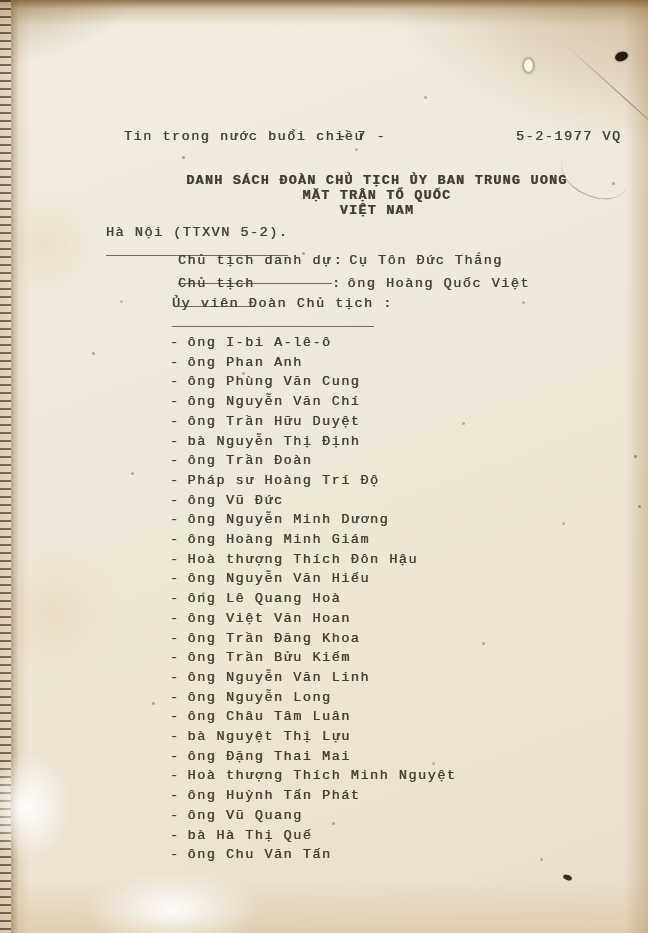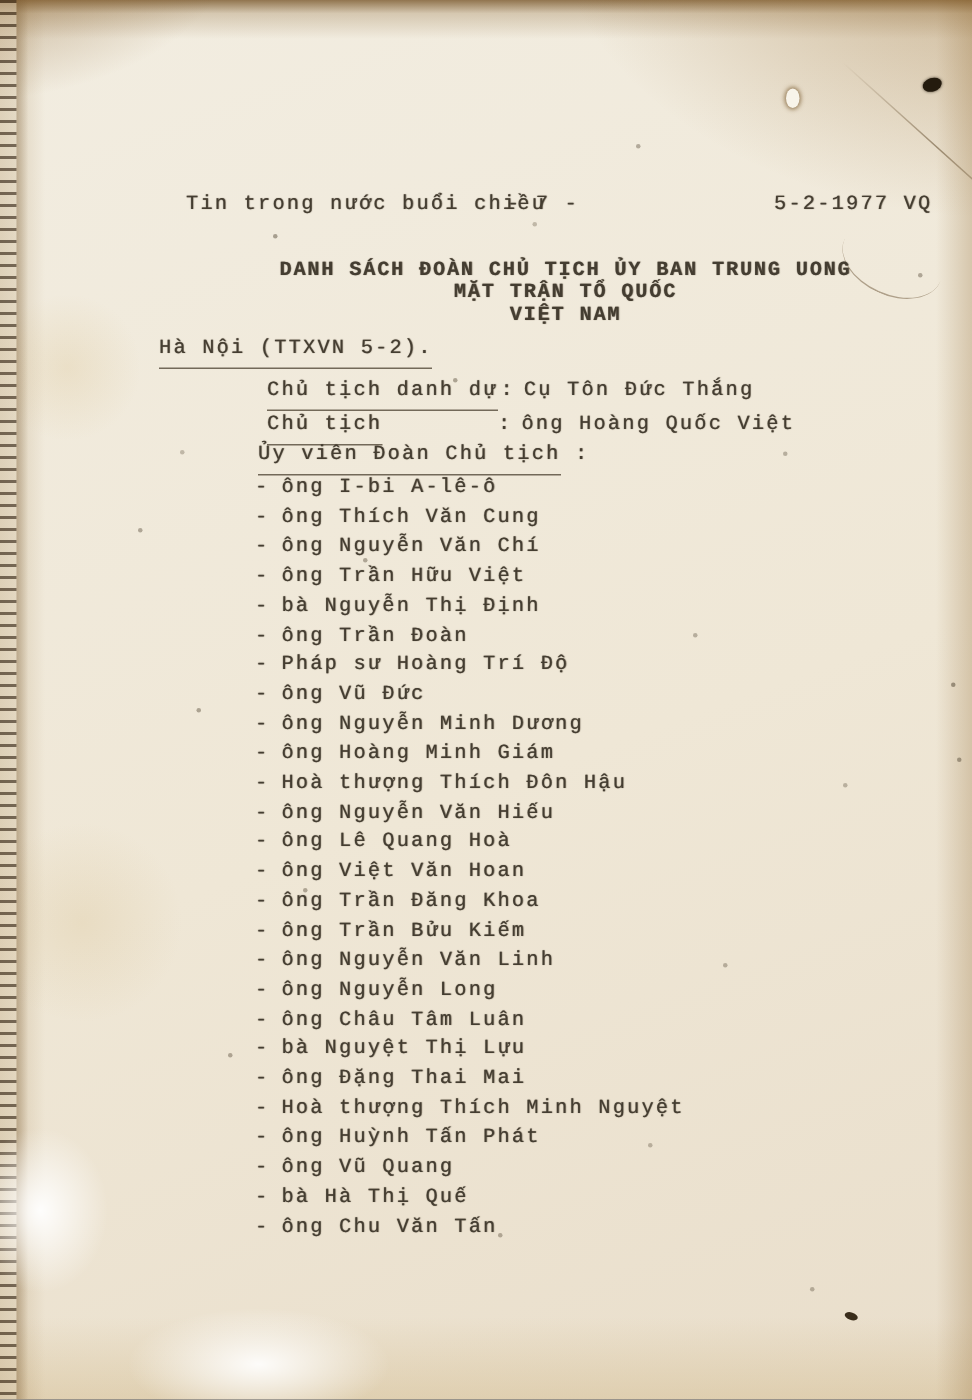--- a/index.html
+++ b/index.html
@@ -18,34 +18,34 @@
       linear-gradient(to bottom, rgba(118,83,38,.78), rgba(140,105,55,.28) 9px, rgba(140,105,55,0) 26px),
       linear-gradient(to left, rgba(152,116,64,.30), rgba(152,116,64,0) 24px),
       linear-gradient(to right, rgba(158,124,72,.33), rgba(158,124,72,0) 30px),
       linear-gradient(to top, rgba(205,179,128,.38), rgba(205,179,128,0) 55px),
       linear-gradient(160deg,#f2ede1 0%,#efe7d6 55%,#e9decb 100%);
   }
   .t{
     text-shadow:.4px .3px .6px rgba(72,62,46,.65), -.3px 0 .5px rgba(72,62,46,.30);
     white-space:nowrap;
   }
-  .u{border-bottom:1px solid rgba(72,62,46,.75);padding-bottom:5px;}
+  .u{border-bottom:1px solid rgba(72,62,46,.75);padding-bottom:15px;}
   
   .header-row{position:absolute;top:129px;left:0;width:648px;height:18px;font-size:13.5px;letter-spacing:1.5px;}
   .h-left{position:absolute;left:124px;top:0;}
   .h-mid{position:absolute;left:338px;top:0;}
   .h-right{position:absolute;left:516px;top:0;}
   .title-block{position:absolute;top:174px;left:100px;width:554px;text-align:center;
     font-size:13.5px;font-weight:bold;letter-spacing:1.2px;line-height:14.8px;}
   .dateline{position:absolute;top:225px;left:106px;font-size:13.5px;letter-spacing:1.5px;}
   .officers{position:absolute;top:249px;left:178px;font-size:13.5px;letter-spacing:1.5px;line-height:23px;}
   .label-cell{display:inline-block;min-width:152px;}
   .colon{margin:0 6px 0 2px;}
   .members-heading{position:absolute;top:296px;left:172px;font-size:13.5px;letter-spacing:1.5px;}
-  .member-list{position:absolute;top:316px;left:170px;margin:0;padding:0;list-style:none;
+  .member-list{position:absolute;top:333px;left:170px;margin:0;padding:0;list-style:none;
     font-size:13.5px;letter-spacing:1.5px;line-height:19.7px;}
   .bullet{margin-right:8px;}
   
   .torn-edge{position:absolute;left:0;top:0;bottom:0;width:11px;opacity:.75;filter:blur(.3px);
     background:repeating-linear-gradient(to bottom, rgba(58,43,27,.85) 0 2px, rgba(234,224,203,.55) 2px 8px);}
   .torn-edge-fade{position:absolute;left:11px;top:0;bottom:0;width:8px;
     background:linear-gradient(to right, rgba(120,90,50,.35), rgba(120,90,50,0));}
   .ink-spot{position:absolute;left:615px;top:52px;width:13px;height:9px;background:#241b0e;
     border-radius:50%;transform:rotate(-18deg);box-shadow:0 0 2px rgba(36,27,14,.8);}
   .punch-hole{position:absolute;left:524px;top:59px;width:9px;height:13px;background:#f8f4ea;
@@ -115,23 +115,24 @@
     </div>
   </div>
 
   <div class="members-heading">
     <span class="t u">Ủy viên Đoàn Chủ tịch</span>
     <span class="t">:</span>
   </div>
 
   <ul class="member-list">
     <li><span class="t bullet">-</span><span class="t">ông I-bi A-lê-ô</span></li>
-    <li><span class="t bullet">-</span><span class="t">ông Thích Văn Cung</span></li>
+    <li><span class="t bullet">-</span><span class="t">ông Phan Anh</span></li>
+    <li><span class="t bullet">-</span><span class="t">ông Phùng Văn Cung</span></li>
     <li><span class="t bullet">-</span><span class="t">ông Nguyễn Văn Chí</span></li>
-    <li><span class="t bullet">-</span><span class="t">ông Trần Hữu Việt</span></li>
+    <li><span class="t bullet">-</span><span class="t">ông Trần Hữu Duyệt</span></li>
     <li><span class="t bullet">-</span><span class="t">bà Nguyễn Thị Định</span></li>
     <li><span class="t bullet">-</span><span class="t">ông Trần Đoàn</span></li>
     <li><span class="t bullet">-</span><span class="t">Pháp sư Hoàng Trí Độ</span></li>
     <li><span class="t bullet">-</span><span class="t">ông Vũ Đức</span></li>
     <li><span class="t bullet">-</span><span class="t">ông Nguyễn Minh Dương</span></li>
     <li><span class="t bullet">-</span><span class="t">ông Hoàng Minh Giám</span></li>
     <li><span class="t bullet">-</span><span class="t">Hoà thượng Thích Đôn Hậu</span></li>
     <li><span class="t bullet">-</span><span class="t">ông Nguyễn Văn Hiếu</span></li>
     <li><span class="t bullet">-</span><span class="t">ông Lê Quang Hoà</span></li>
     <li><span class="t bullet">-</span><span class="t">ông Việt Văn Hoan</span></li>

